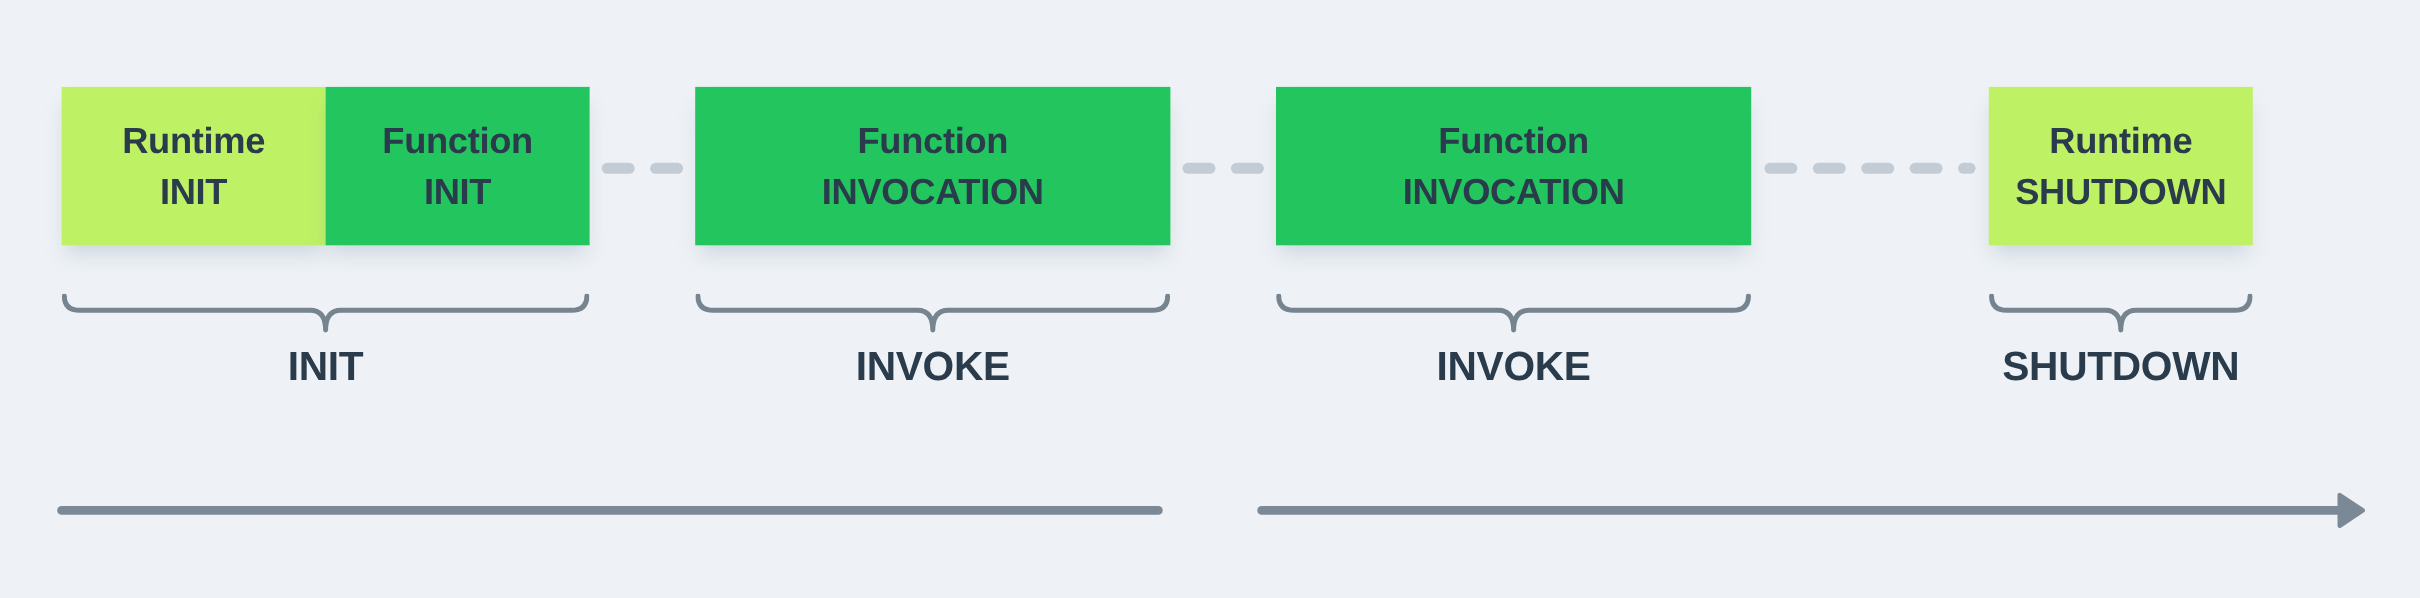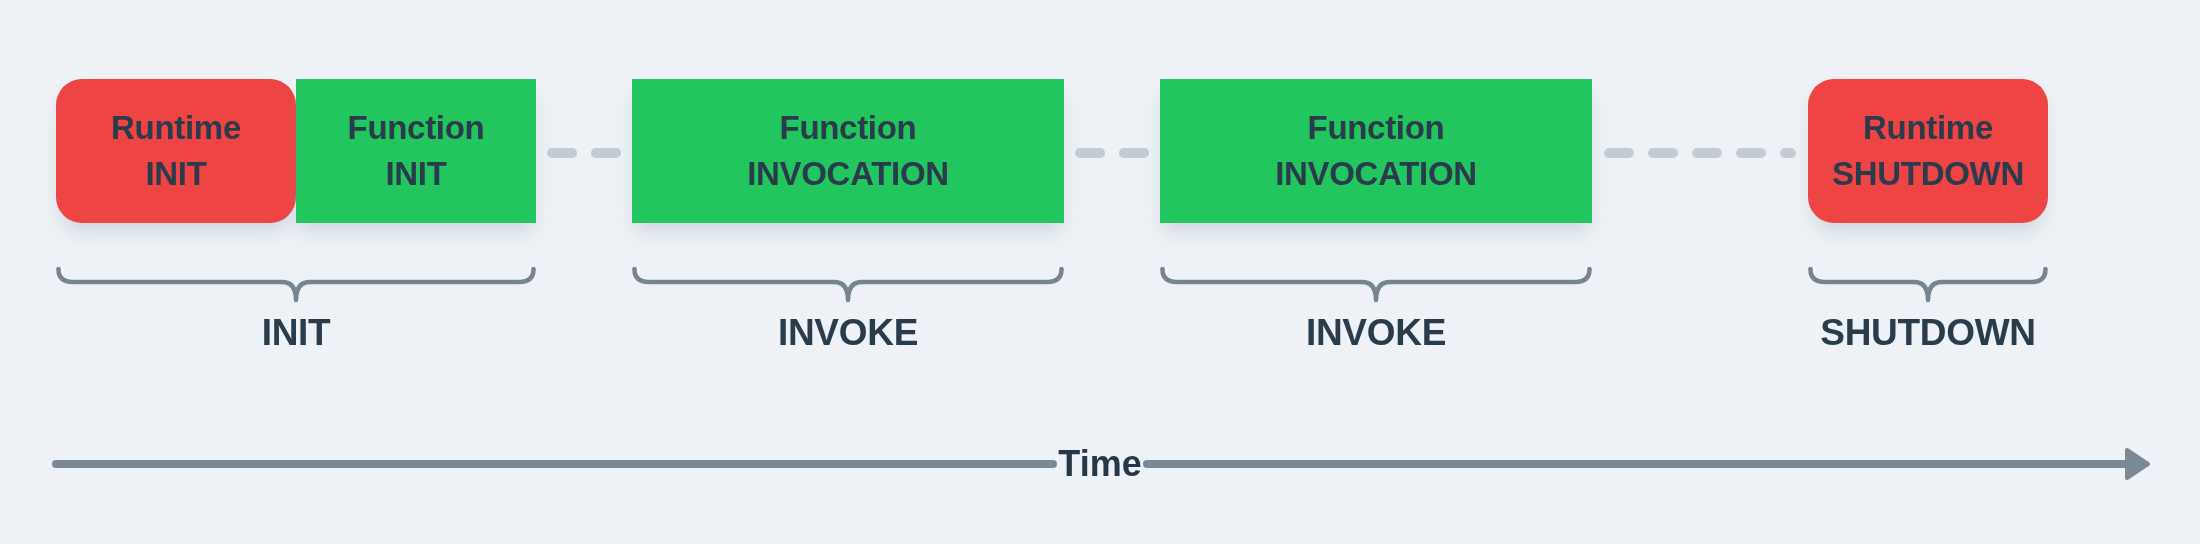--- a/index.html
+++ b/index.html
@@ -15,21 +15,21 @@
   .blocks { display:flex; width:100%; height:144px; }
   .block {
     flex:1 1 0;
     display:flex; flex-direction:column;
     justify-content:center; align-items:center;
     font-size:33px; line-height:46px; font-weight:700;
     letter-spacing:-0.3px;
     color:#2a3b4c;
     box-shadow:0 12px 18px -4px rgba(130,150,170,0.30);
   }
-  .block.runtime  { background:#ef4444;border-radius:26px; }
+  .block.runtime  { background:#bef264; }
   .block.function { background:#22c55e; }
 
   .brace { position:absolute; left:0; top:188px; display:block; }
   .brace path {
     fill:none; stroke:#76848f; stroke-width:4.5;
     stroke-linecap:round; stroke-linejoin:round;
   }
 
   .phase-label {
     position:absolute; left:0; top:235px; width:100%;
@@ -131,15 +131,14 @@
         <path d="M 2.5 2 Q 2.5 15 16.5 15 H 106 Q 120 15 120 33 Q 120 15 134 15 H 223.5 Q 237.5 15 237.5 2"></path>
       </svg>
     <div class="phase-label">SHUTDOWN</div>
   </section>
 
   <svg class="time-arrow" width="2200" height="60" viewBox="0 0 2200 60">
     <line x1="56" y1="30" x2="1053" y2="30" stroke="#7b8997" stroke-width="8" stroke-linecap="round"></line>
     <line x1="1147" y1="30" x2="2130" y2="30" stroke="#7b8997" stroke-width="8" stroke-linecap="round"></line>
     <polygon points="2127,16 2127,44 2148,30" fill="#7b8997" stroke="#7b8997" stroke-width="4" stroke-linejoin="round"></polygon>
   </svg>
-  <div class="time-label">Time</div>
 
 </div>
 
 </body></html>

